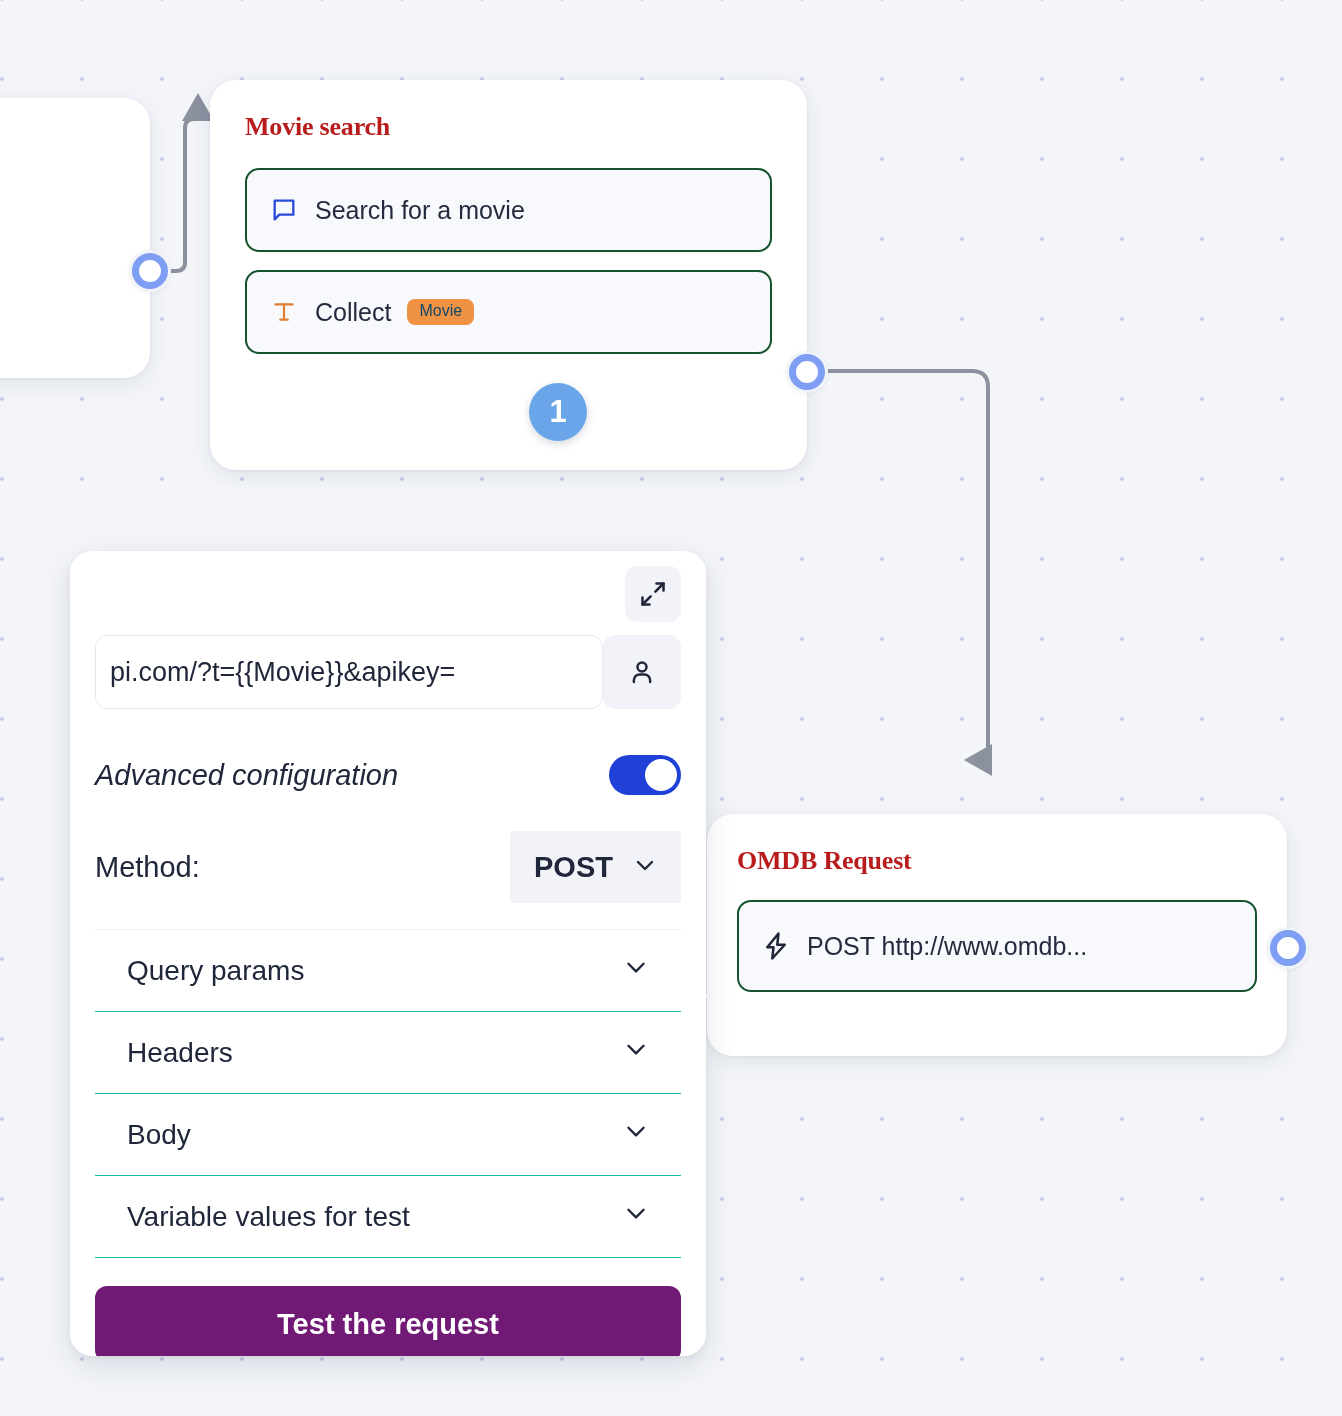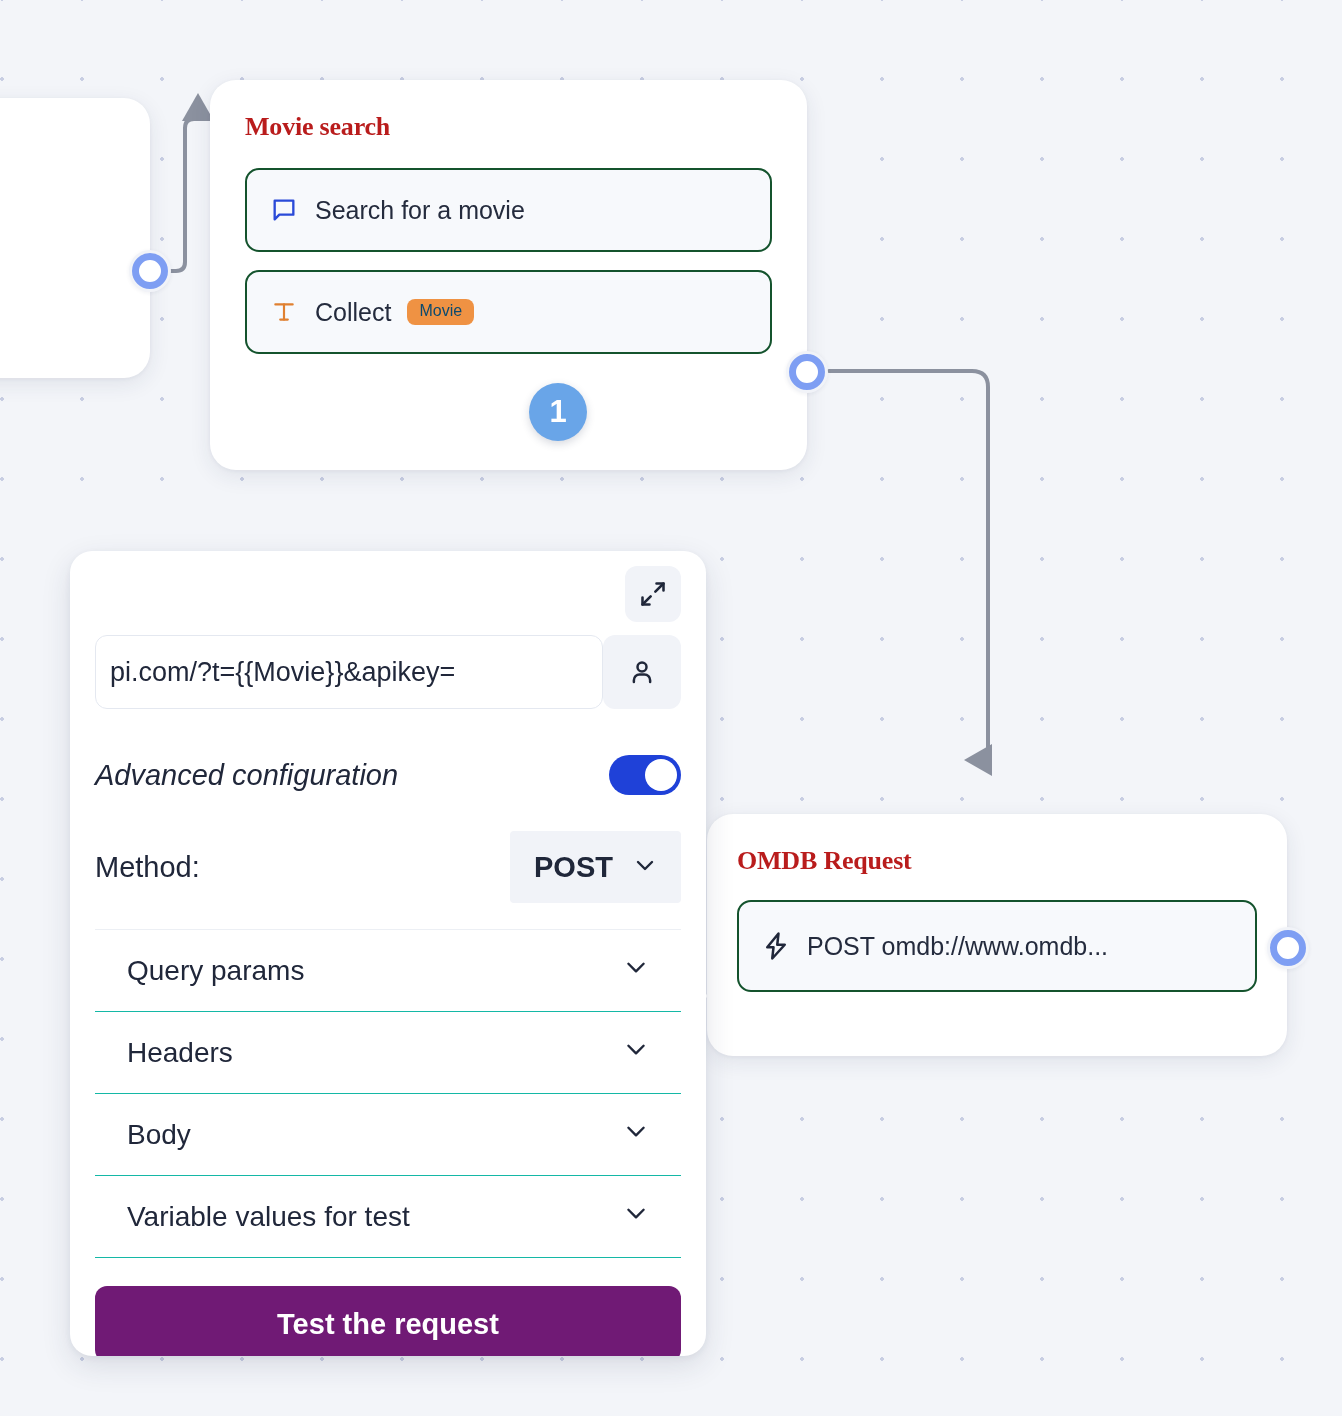--- a/index.html
+++ b/index.html
@@ -366,21 +366,21 @@
   <div class="node" id="node-omdb">
     <div class="edge-nub"></div>
     <div class="node-title">OMDB Request</div>
 
     <div class="node-row">
       <span class="row-icon">
         <svg width="30" height="30" viewBox="0 0 24 24" fill="none" stroke="#20273a" stroke-width="2" stroke-linejoin="round" stroke-linecap="round">
           <path d="M14 2 L5 13 h5 l-1 9 L19 11 h-6 z"></path>
         </svg>
       </span>
-      <span class="row-label">POST omdb://www.omdb...</span>
+      <span class="row-label">POST http://www.omdb...</span>
     </div>
   </div>
 
   <div class="port" id="port-prev"></div>
   <div class="port" id="port-movie"></div>
   <div class="port" id="port-omdb"></div>
 
   <div class="step-badge" id="badge-1">1</div>
   <div class="step-badge" id="badge-2">2</div>
 

